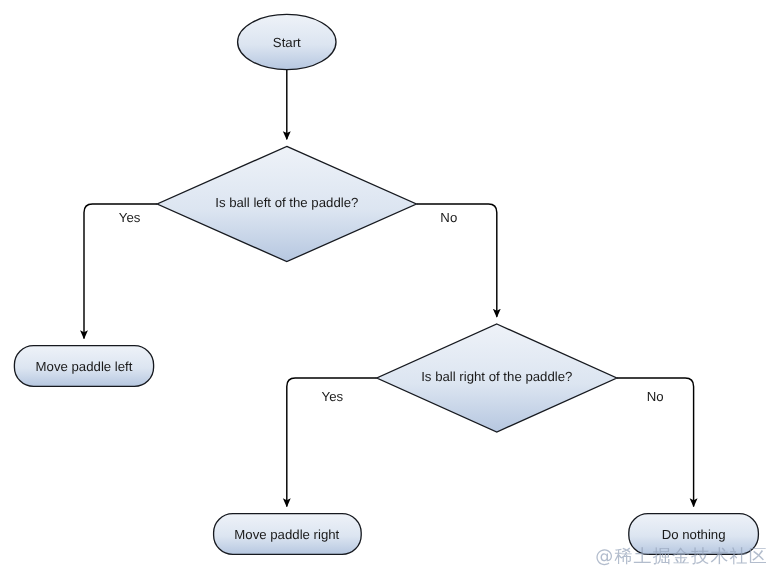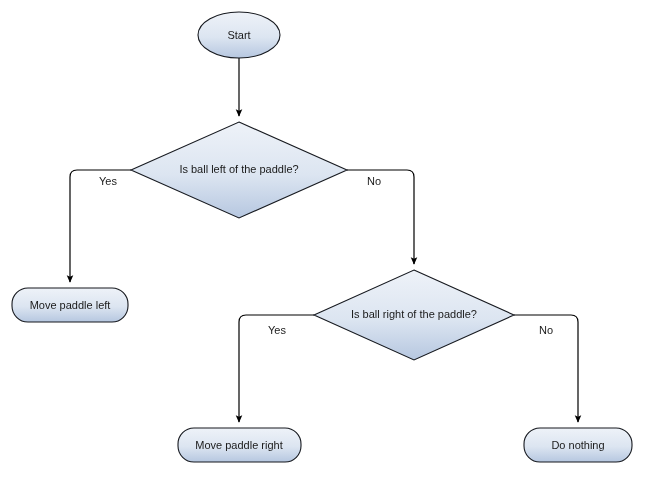--- a/index.html
+++ b/index.html
@@ -122,14 +122,15 @@
       <rect class="shape" x="178" y="428" width="123" height="34" rx="16" ry="16" fill="url(#shapeFill)"></rect>
       <text class="node-label" x="239" y="446">Move paddle right</text>
     </g>
 
     <g>
       <rect class="shape" x="524" y="428" width="108" height="34" rx="16" ry="16" fill="url(#shapeFill)"></rect>
       <text class="node-label" x="578" y="446">Do nothing</text>
     </g>
   </svg>
 
+  <div class="watermark">@稀土掘金技术社区</div>
 
 </div>
 
 </body></html>

